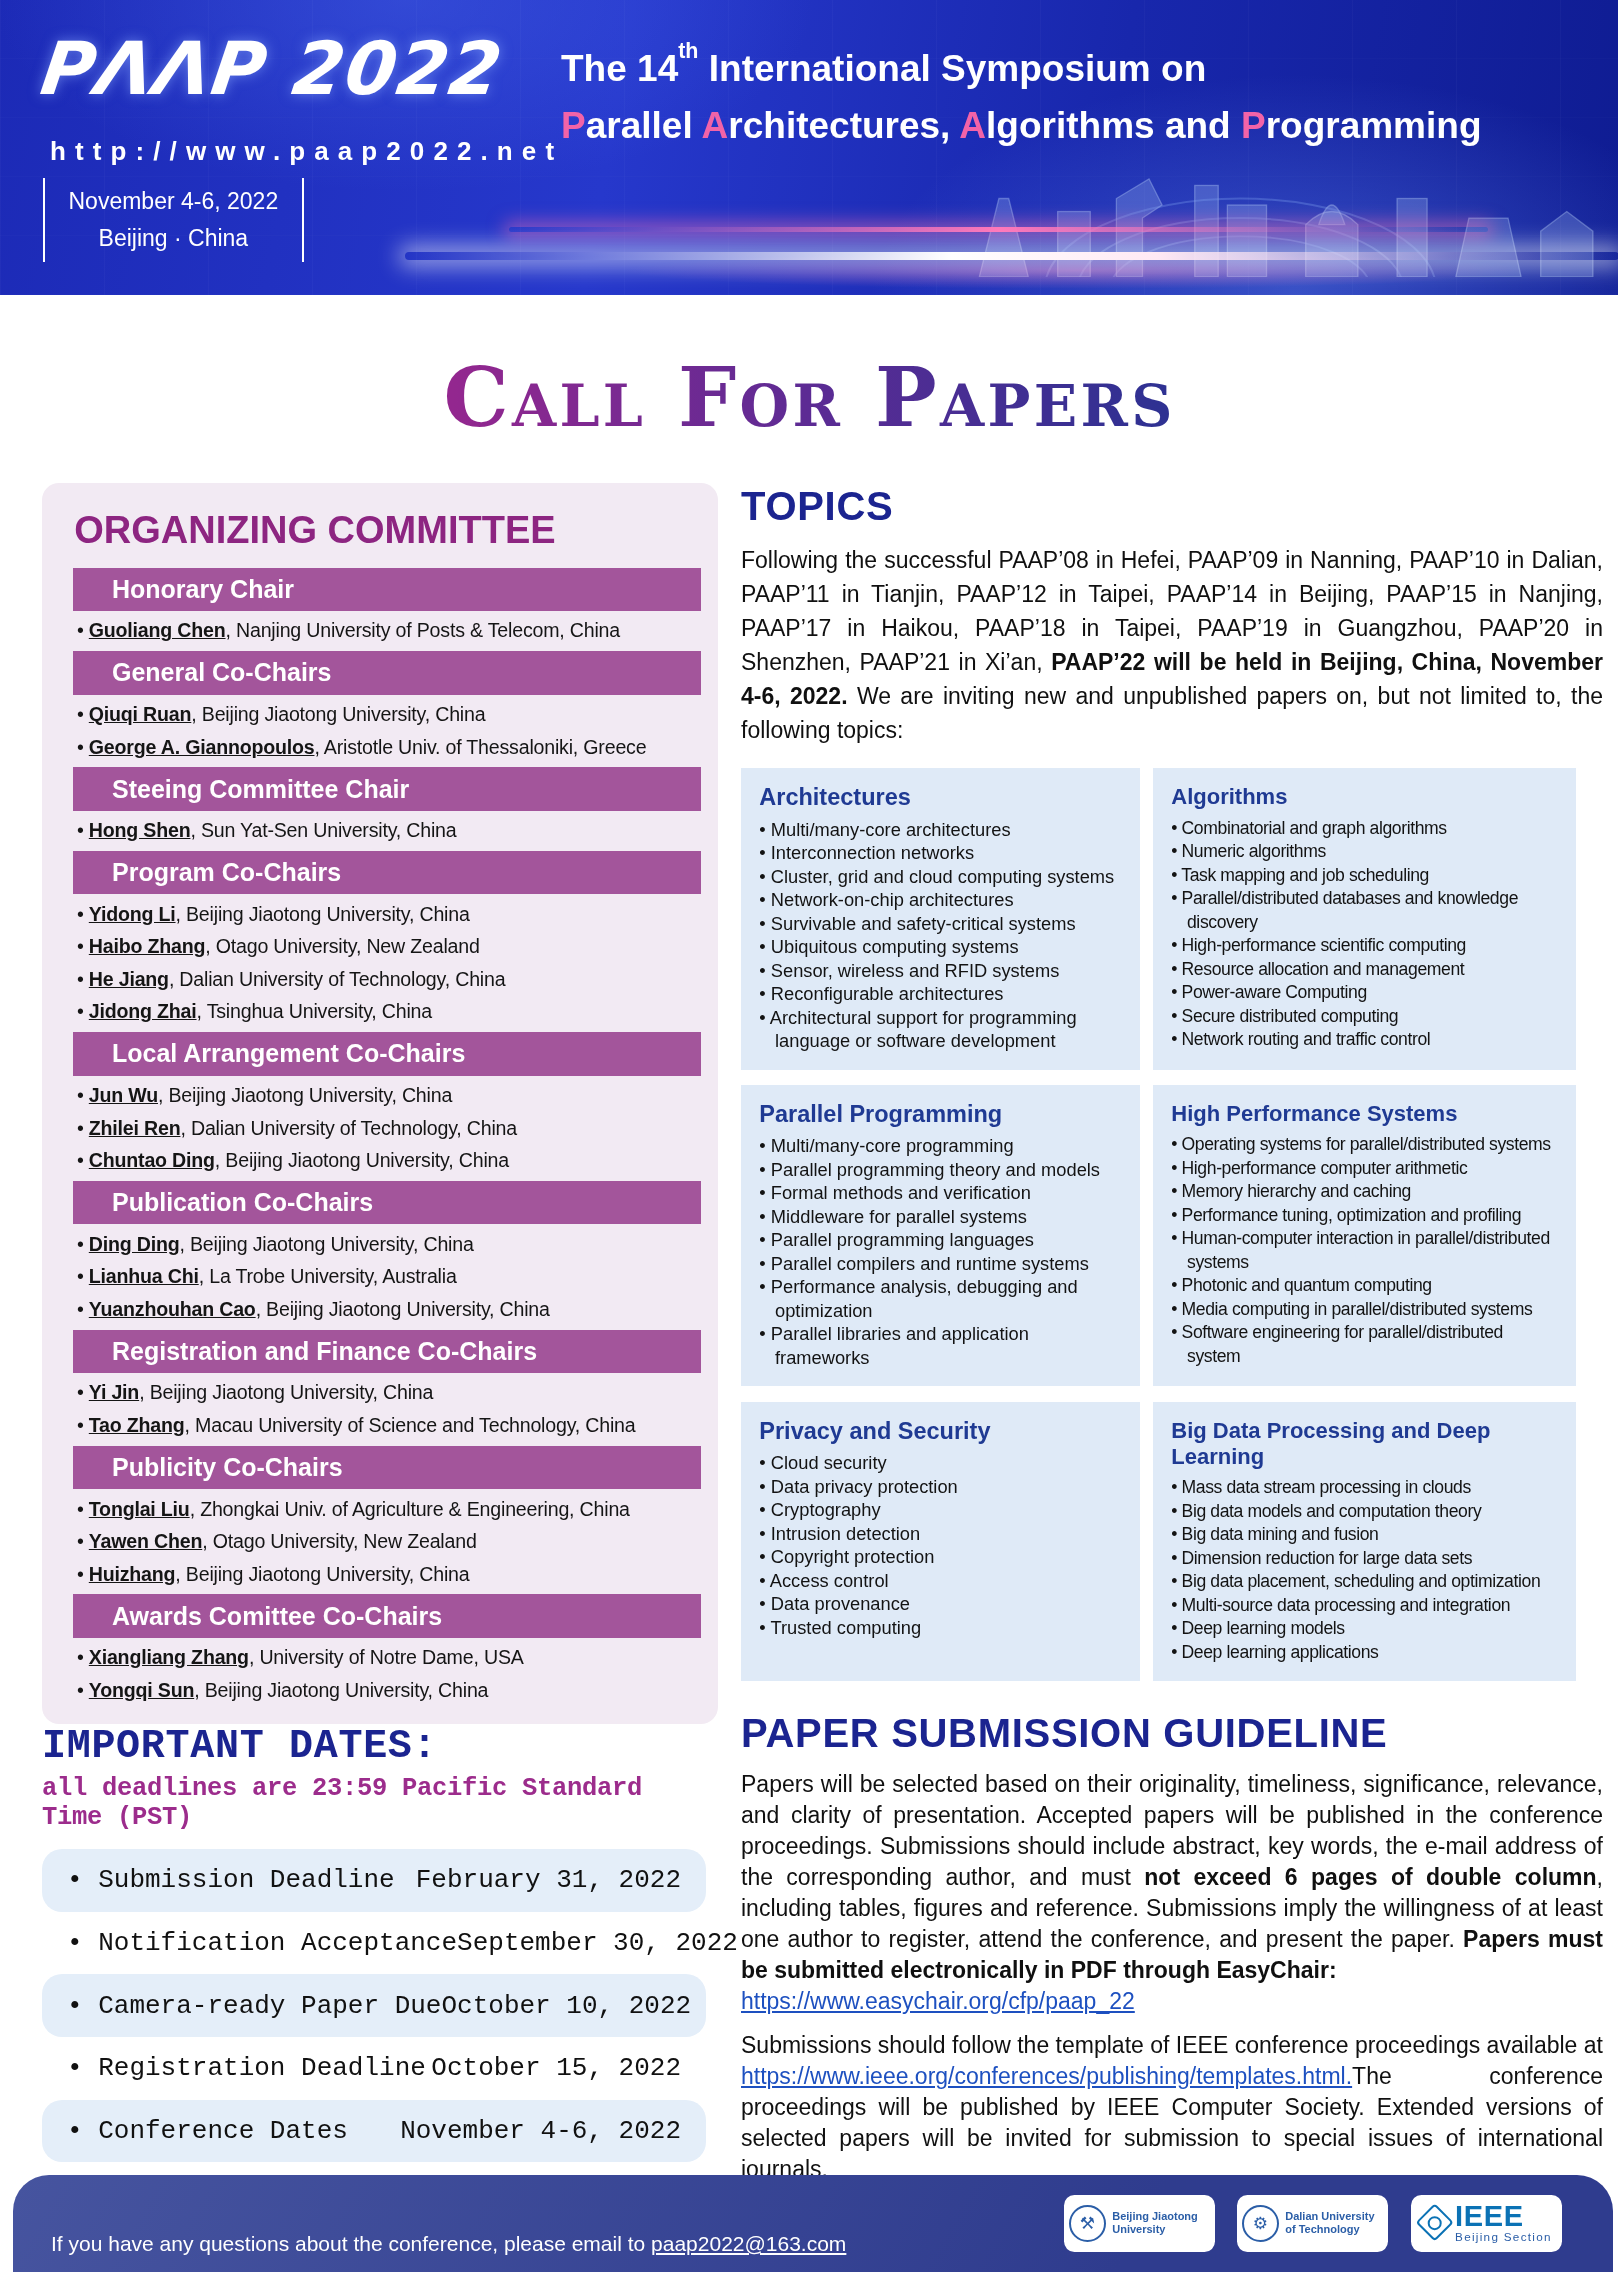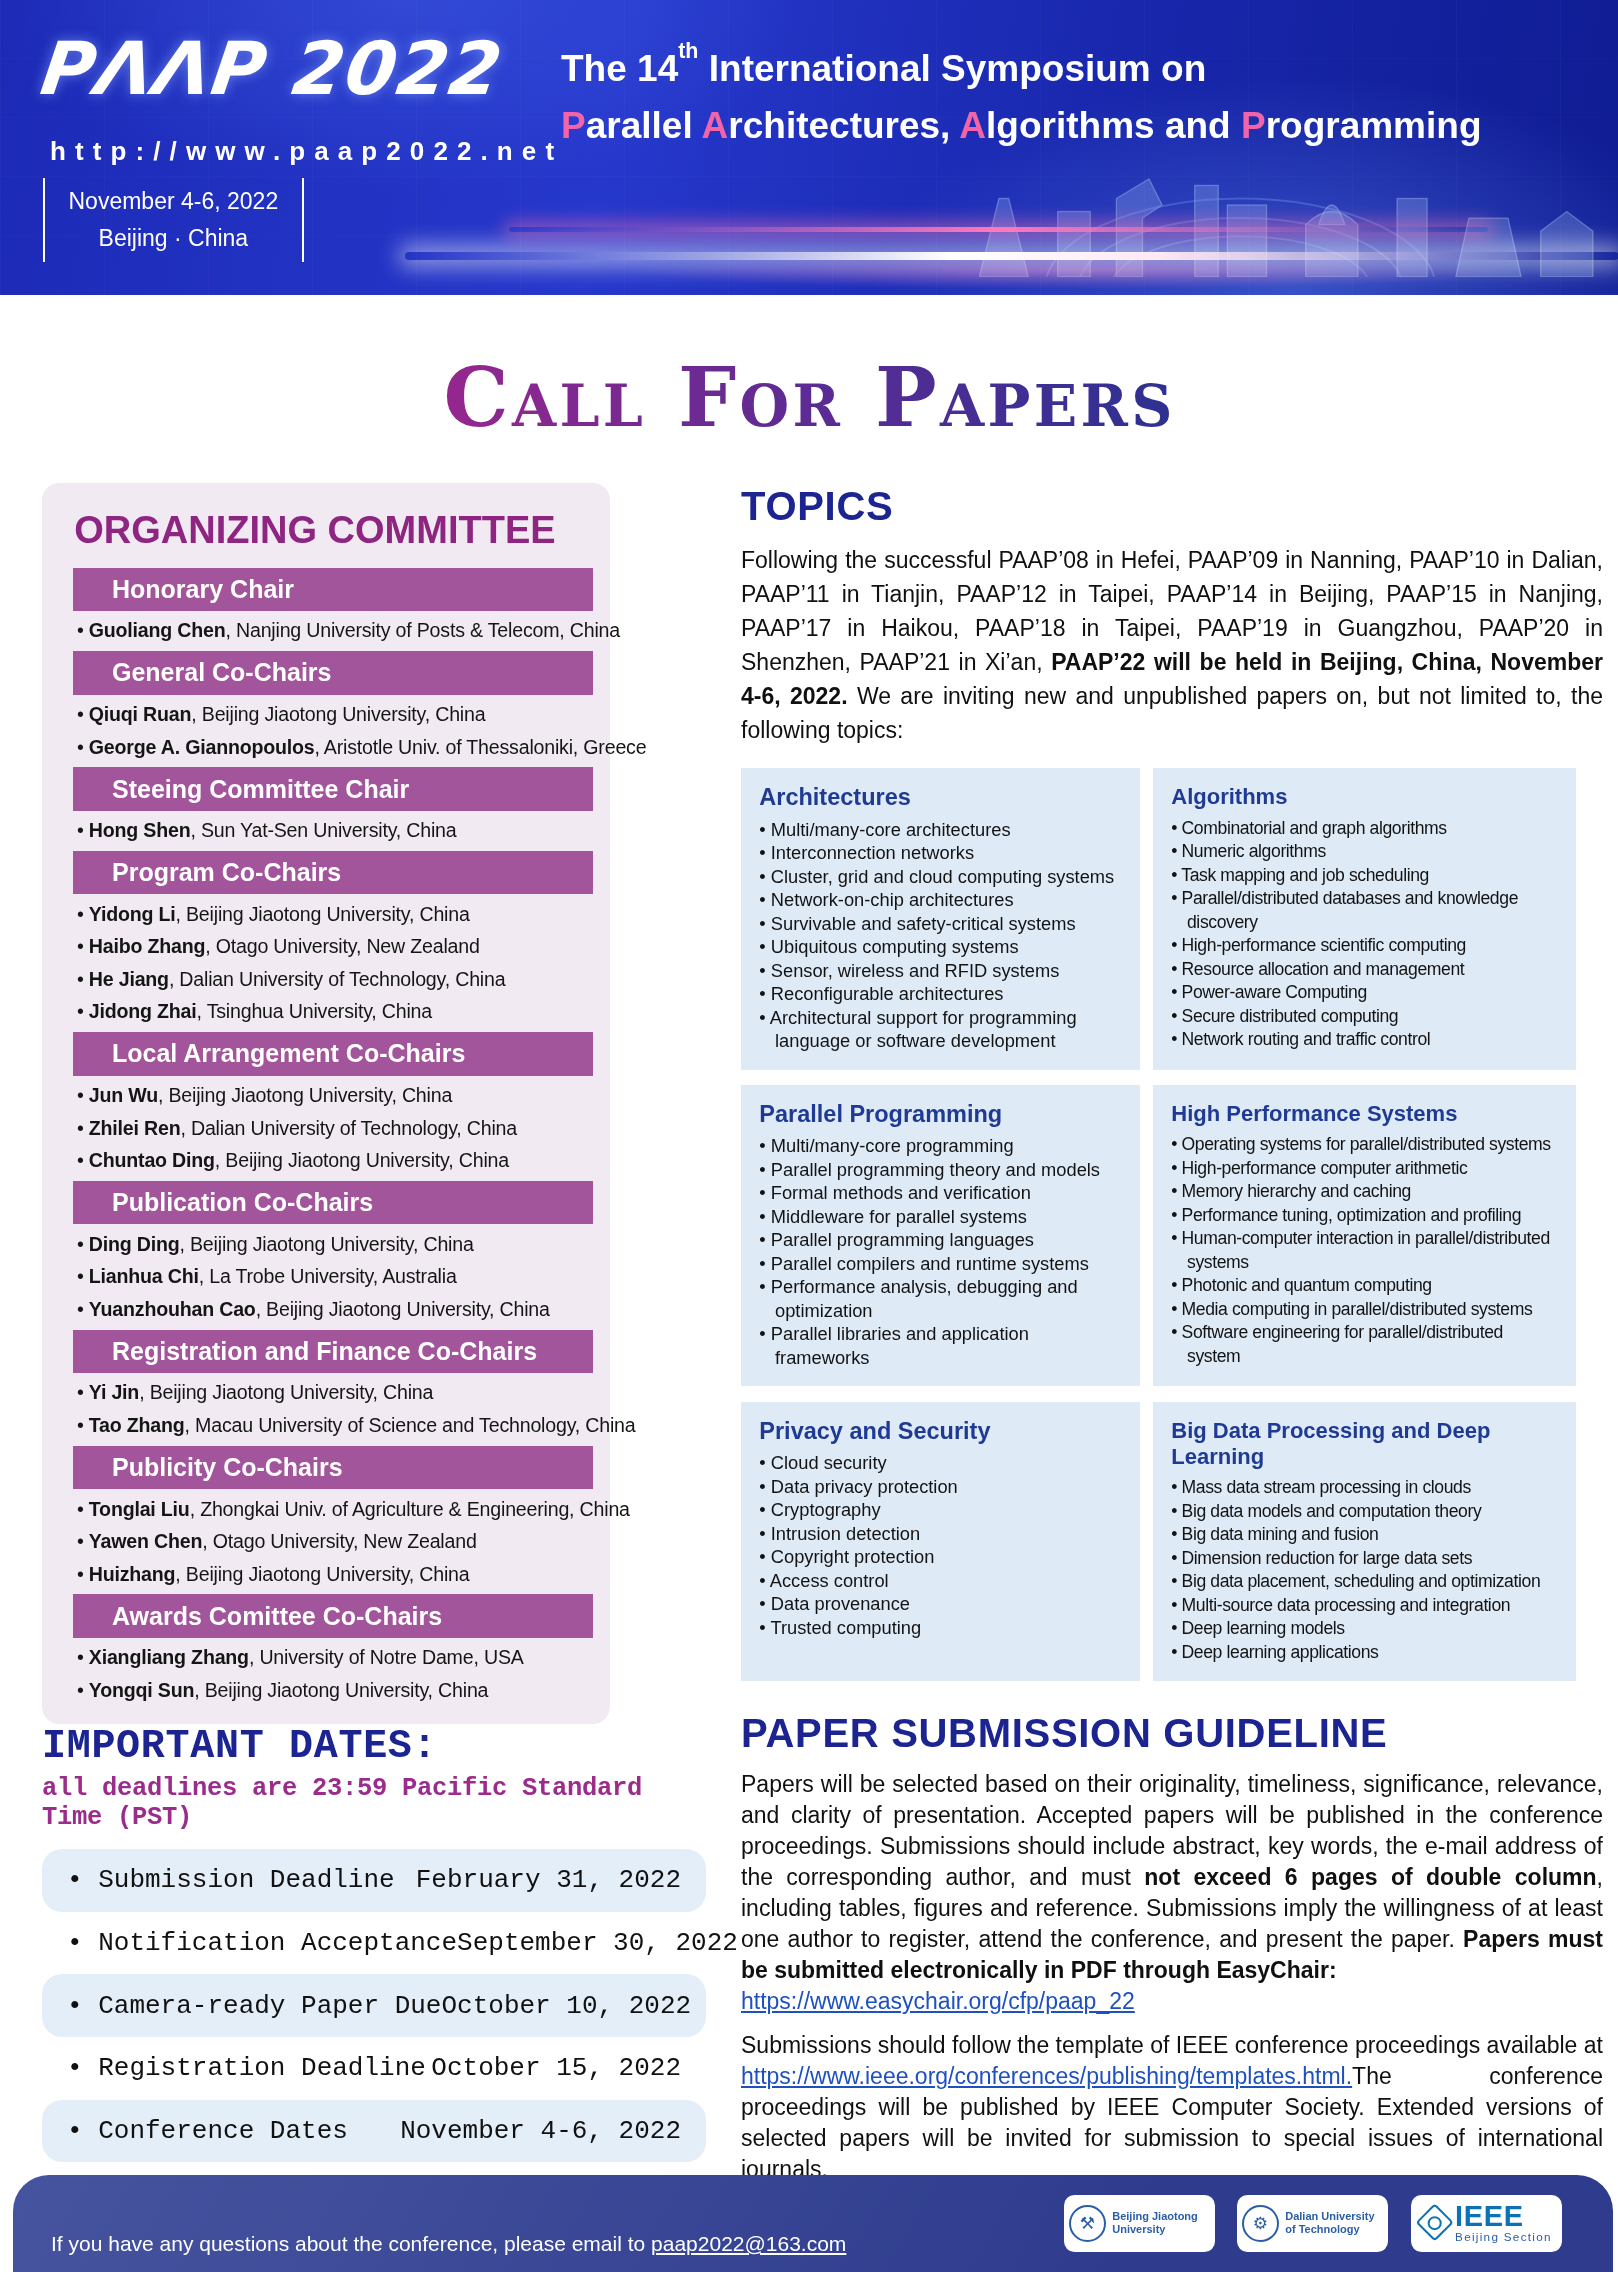--- a/index.html
+++ b/index.html
@@ -35,26 +35,26 @@
   .hdate { position:absolute; left:43px; top:178px; padding:5.2px 23.5px; text-align:center; color:#fff;
     font-size:23px; line-height:37px; border-left:2px solid #fff; border-right:2px solid #fff; }
 
   
   .cfp { position:absolute; top:349px; left:0; width:100%; text-align:center;
     font-family:"DejaVu Serif", serif; font-variant:small-caps; font-weight:700; font-size:82px; letter-spacing:3.3px;
     background:linear-gradient(90deg, #93278f 28%, #5c2b94 50%, #2e3192 72%);
     -webkit-background-clip:text; background-clip:text; color:transparent; }
 
   
-  .panel { position:absolute; left:42px; top:483px; width:568px; background:#f2eaf3; border-radius:17px;
+  .panel { position:absolute; left:42px; top:483px; width:676px; background:#f2eaf3; border-radius:17px;
     padding:22px 17px 19.6px 31px; }
   .panel-title { font-size:38px; font-weight:700; color:#8d2581; margin:3.9px 0 15.7px 1.3px; }
   .sec-bar { background:#a3559b; color:#fff; font-weight:700; font-size:25px; padding:7.2px 5.2px 7.2px 39px; margin-top:7.8px; }
   .member { font-size:19.6px; line-height:26px; margin:6.5px 0 1.3px 3.9px; color:#151515; white-space:nowrap; letter-spacing:-0.2px; }
-  .member b { font-weight:700; }
+  .member b { font-weight:700;text-decoration:underline; }
 
   
   .dates { position:absolute; left:42px; top:1724px; width:664px;font-family:Liberation Mono, monospace; }
   .dates-title { font-size:40px; font-weight:700; color:#1b2490; letter-spacing:0.7px; }
   .dates-sub { font-size:25.5px; font-weight:700; color:#9c2c8c; margin-top:5.2px; letter-spacing:-0.3px; }
   .dates-table { margin-top:17px; }
   .date-row { display:flex; justify-content:space-between; align-items:center; padding:16.3px 25px; font-size:26px; color:#111;border-radius:20px; }
   .date-row.blue { background:#e4eef9; }
   .date-label { white-space:nowrap; }
   .date-value { white-space:nowrap; }

